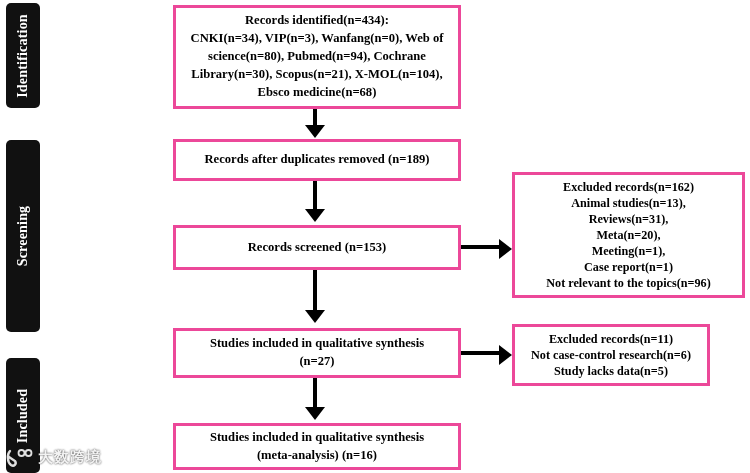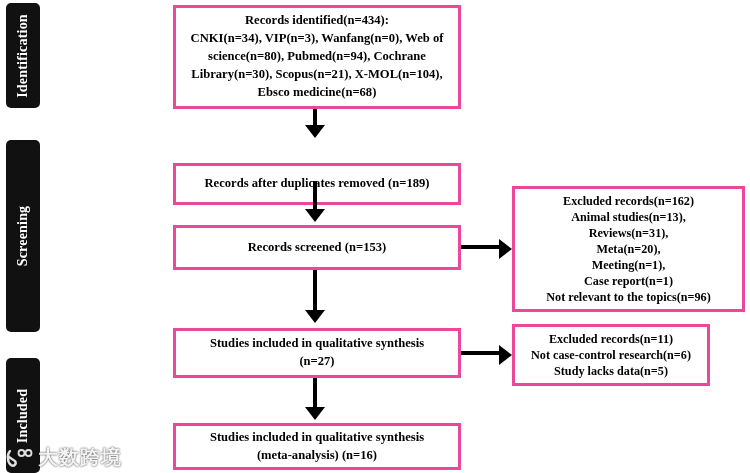--- a/index.html
+++ b/index.html
@@ -55,27 +55,27 @@
   .flow-box .box-text {
     font-weight: bold;
     font-size: 12.6px;
     line-height: 1.42;
     color: #000000;
     white-space: pre-line;
   }
 
   
   #box-identified  { left: 173px; top: 5px;   width: 288px; height: 104px; }
-  #box-duplicates  { left: 173px; top: 139px; width: 288px; height: 42px; margin-top: 24px; }
+  #box-duplicates  { left: 173px; top: 139px; width: 288px; height: 42px; }
   #box-screened    { left: 173px; top: 225px; width: 288px; height: 45px; }
   #box-qualitative { left: 173px; top: 328px; width: 288px; height: 50px; }
   #box-metaanalysis{ left: 173px; top: 423px; width: 288px; height: 47px; }
 
   
-  #box-excluded-screening { left: 512px; top: 186px; width: 233px; height: 126px; }
+  #box-excluded-screening { left: 512px; top: 172px; width: 233px; height: 126px; }
   #box-excluded-eligibility { left: 512px; top: 324px; width: 198px; height: 62px; }
 
   #box-excluded-screening .box-text,
   #box-excluded-eligibility .box-text {
     font-size: 12.2px;
     line-height: 1.32;
   }
 
   
   .v-line {
@@ -133,21 +133,21 @@
     opacity: 0.92;
     pointer-events: none;
   }
   #watermark-logo {
     width: 30px;
     height: 22px;
     position: relative;
   }
   #watermark-text {
     color: #f2f2f2;
-    font-size: 20px;
+    font-size: 15px;
     font-weight: bold;
     letter-spacing: 1px;
     font-family: "DejaVu Sans", sans-serif;
     text-shadow: 0 0 2px rgba(0,0,0,0.9);
   }
 </style>
 </head>
 <body>
 
 <div id="page">

